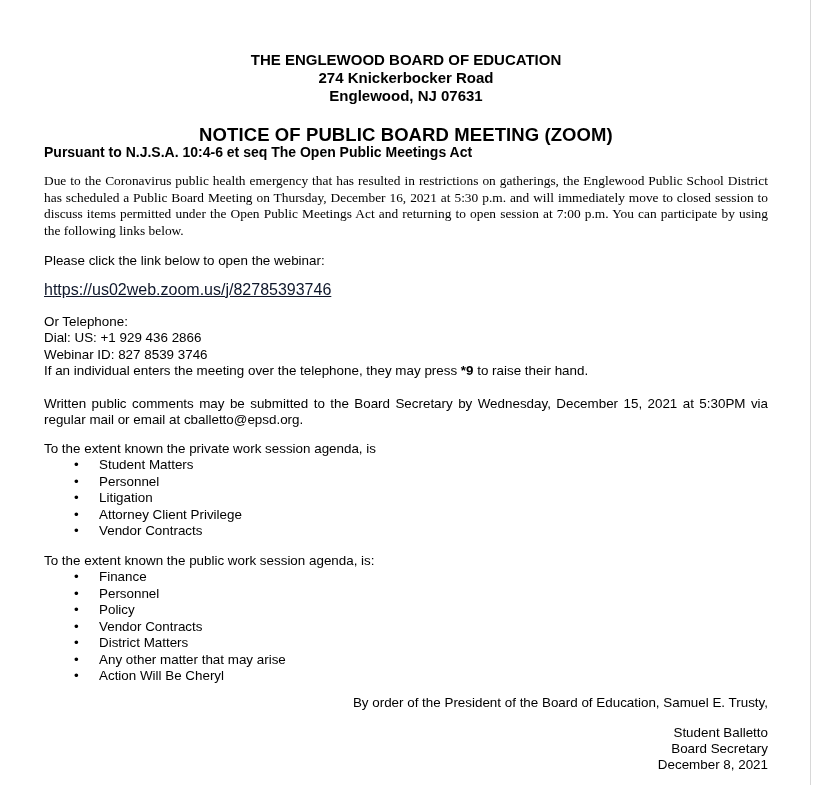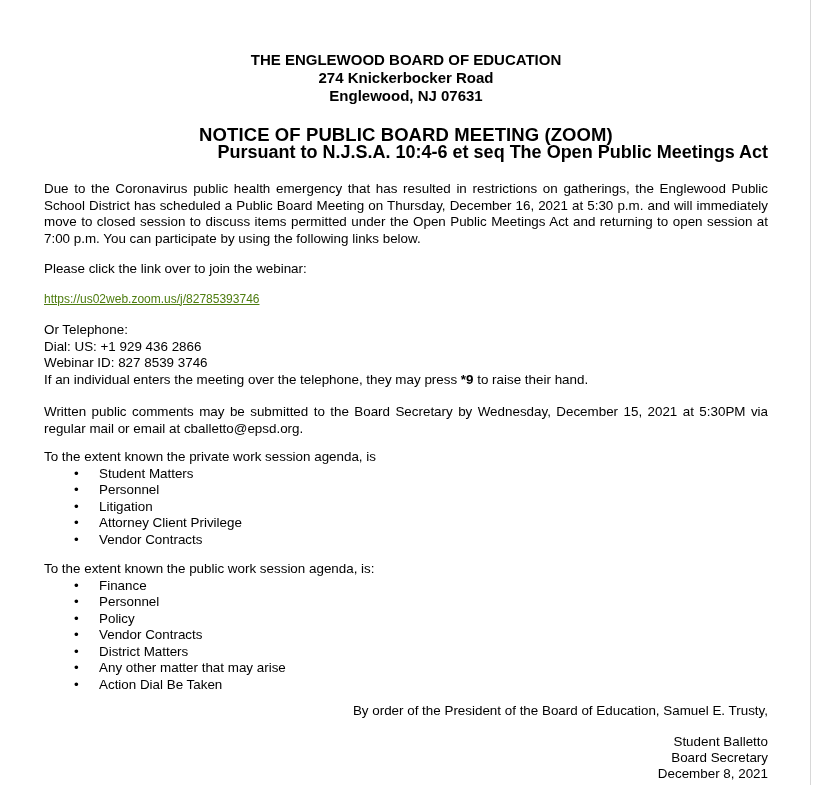--- a/index.html
+++ b/index.html
@@ -35,37 +35,37 @@
   }
   .notice-title {
     text-align: center;
     font-weight: bold;
     font-size: 18.5px;
     line-height: 21px;
     margin-top: 19px;
     letter-spacing: 0.1px;
   }
   .notice-subtitle {
-    text-align: right;
+    text-align: left;
     font-weight: bold;
-    font-size: 18px;
+    font-size: 14px;
     line-height: 14px;
   }
   .para {
     font-size: 13.4px;
     line-height: 16.5px;
   }
   .justify { text-align: justify; }
-  .intro-para       { margin-top: 22px; }
+  .intro-para       { margin-top: 14px; font-family: Liberation Serif, serif; }
   .join-instruction { margin-top: 14px; }
   .link-line        { margin-top: 11px; }
   .link-line a {
-    color: #4d7c0f;
+    color: #0f172a;
     text-decoration: underline;
-    font-size: 12px;
+    font-size: 16px;
     line-height: 16.5px;
   }
   .phone-block      { margin-top: 15px; }
   .raise-hand-para  { }
   .bold { font-weight: bold; }
   .comments-para    { margin-top: 16px; }
   .agenda-heading   { margin-top: 12px; }
   .agenda-heading.second { margin-top: 13px; }
   .agenda-list {
     list-style: none;
@@ -107,21 +107,21 @@
       <div>THE ENGLEWOOD BOARD OF EDUCATION</div>
       <div>274 Knickerbocker Road</div>
       <div>Englewood, NJ 07631</div>
     </div>
 
     <div class="notice-title">NOTICE OF PUBLIC BOARD MEETING (ZOOM)</div>
     <div class="notice-subtitle">Pursuant to N.J.S.A. 10:4-6 et seq The Open Public Meetings Act</div>
 
     <p class="para justify intro-para">Due to the Coronavirus public health emergency that has resulted in restrictions on gatherings, the Englewood Public School District has scheduled a Public Board Meeting on Thursday, December 16, 2021 at 5:30 p.m. and will immediately move to closed session to discuss items permitted under the Open Public Meetings Act and returning to open session at 7:00 p.m.  You can participate by using the following links below.</p>
 
-    <p class="para join-instruction">Please click the link over to join the webinar:</p>
+    <p class="para join-instruction">Please click the link below to open the webinar:</p>
 
     <p class="link-line">
       <a href="#">https://us02web.zoom.us/j/82785393746</a>
     </p>
 
     <div class="phone-block">
       <div class="para">Or Telephone:</div>
       <div class="para">Dial: US: +1 929 436 2866</div>
       <div class="para">Webinar ID: 827 8539 3746</div>
     </div>
@@ -140,21 +140,21 @@
     </ul>
 
     <div class="para agenda-heading second">To the extent known the public work session agenda, is:</div>
     <ul class="agenda-list">
       <li>Finance</li>
       <li>Personnel</li>
       <li>Policy</li>
       <li>Vendor Contracts</li>
       <li>District Matters</li>
       <li>Any other matter that may arise</li>
-      <li>Action Dial Be Taken</li>
+      <li>Action Will Be Cheryl</li>
     </ul>
 
     <div class="order-line">By order of the President of the Board of Education, Samuel E. Trusty,</div>
 
     <div class="signature-block">
       <div>Student Balletto</div>
       <div>Board Secretary</div>
       <div>December 8, 2021</div>
     </div>
 

